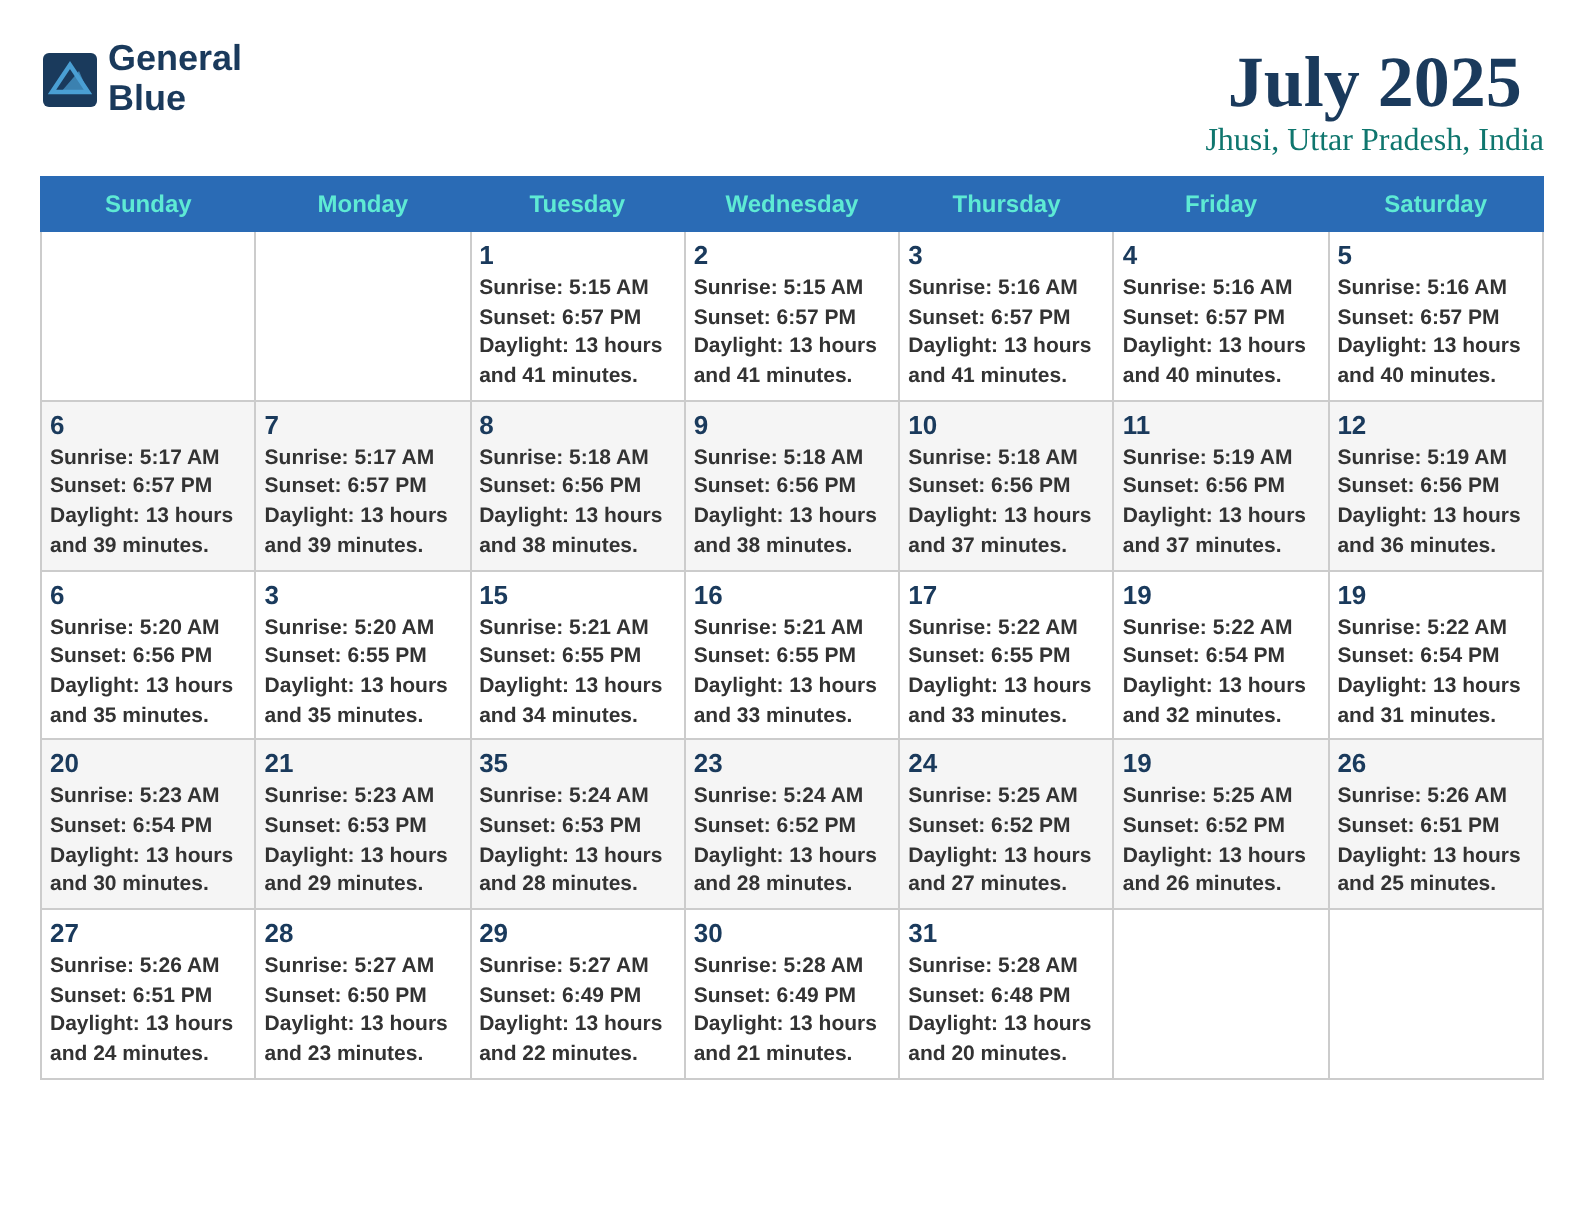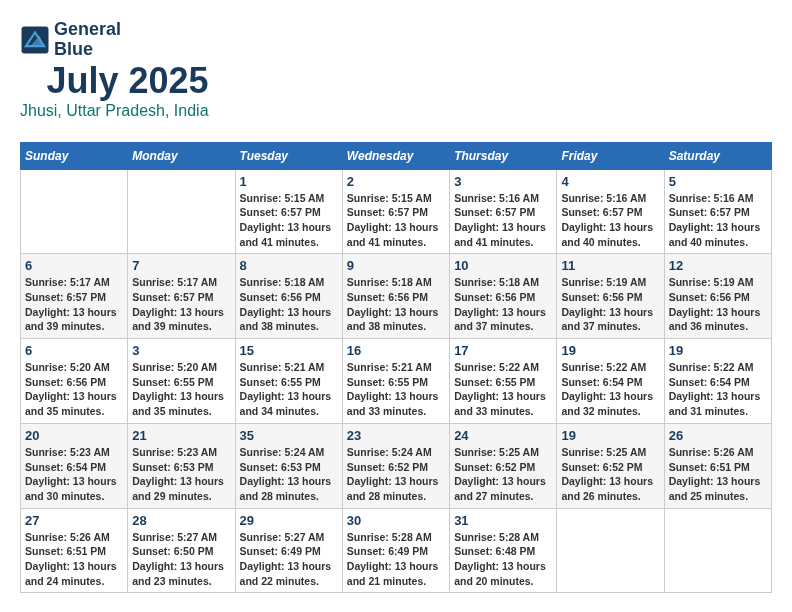--- a/index.html
+++ b/index.html
@@ -7,66 +7,65 @@
       font-family: Arial, sans-serif;
       background: #fff;
       width: 792px;
       min-height: 612px;
       padding: 20px;
     }
     .header-area {
       display: flex;
       justify-content: space-between;
       align-items: flex-start;
-      margin-bottom: 22px;
-      flex-direction: column;
+      margin-bottom: 8px;
     }
     .logo {
       display: flex;
       align-items: center;
     }
     .logo-text {
       display: flex;
       flex-direction: column;
       font-size: 18px;
       font-weight: bold;
       color: #1a3a5c;
       line-height: 1.1;
     }
     .logo-text span:first-child { color: #1a3a5c; }
     .logo-icon {
       width: 30px;
       height: 30px;
       margin-right: 4px;
     }
     .title-area {
-      text-align: right;
+      text-align: center;
+      font-family: Liberation Serif, serif;
     }
     .month-title {
       font-size: 36px;
       font-weight: bold;
       color: #1a3a5c;
     }
     .location-title {
       font-size: 16px;
       color: #0f766e;
     }
     .calendar {
       width: 100%;
       border-collapse: collapse;
       font-size: 11px;
     }
     .calendar th {
       background: #2a6bb5;
-      color: #ffffff;
+      color: #5eead4;
       padding: 6px 4px;
-      text-align: left;
+      text-align: center;
       font-size: 12px;
       border: 1px solid #2a6bb5;
-      font-style: italic;
     }
     .calendar td {
       border: 1px solid #ccc;
       vertical-align: top;
       padding: 4px;
       width: 107px;
       min-height: 80px;
       background: #fff;
     }
     .calendar tr:nth-child(even) td {

